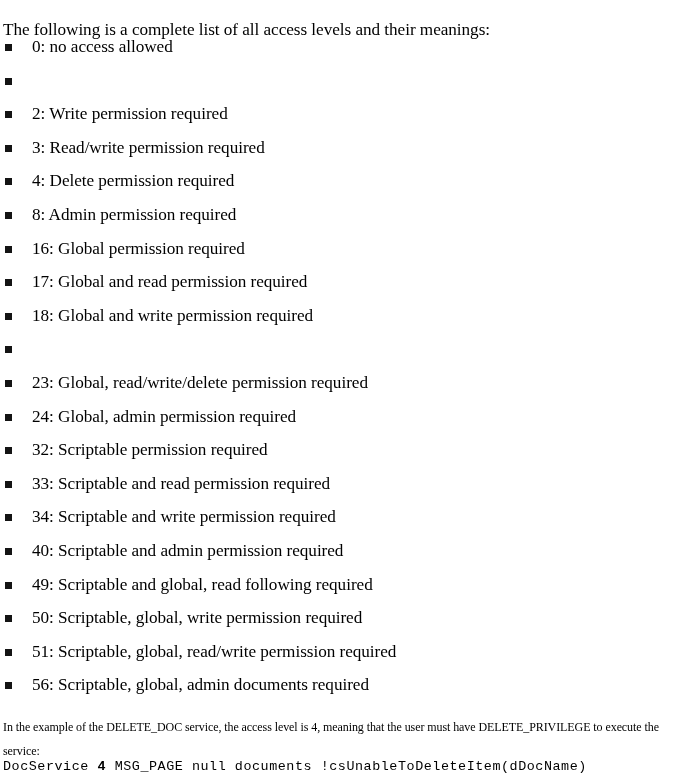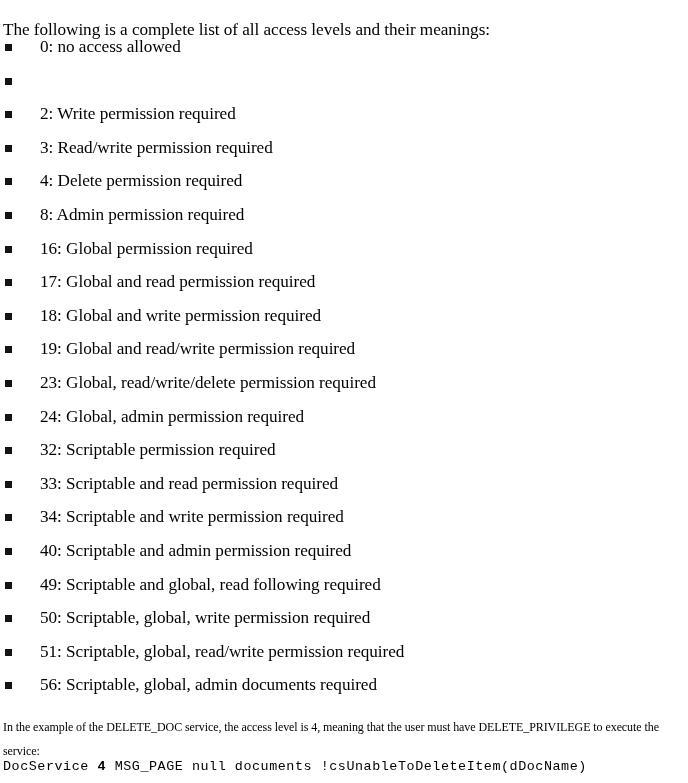--- a/index.html
+++ b/index.html
@@ -62,21 +62,20 @@
     position: absolute;
     left: 5px;
     top: 14px;
     width: 7px;
     height: 7px;
     background: #141414;
     display: block;
   }
   .access-text {
     display: inline;
-    margin-left: 8px;
   }
 
   
   .closing {
     position: absolute;
     left: 3px;
     top: 703px;
     width: 682px;
     font-size: 12px;
     line-height: 24px;
@@ -138,21 +137,20 @@
     <li class="access-item">
       <span class="bullet-square"></span>
       <span class="access-text">17: Global and read permission required</span>
     </li>
     <li class="access-item">
       <span class="bullet-square"></span>
       <span class="access-text">18: Global and write permission required</span>
     </li>
     <li class="access-item">
       <span class="bullet-square"></span>
-      <span class="access-text">19: Global and read/write permission required</span>
     </li>
     <li class="access-item">
       <span class="bullet-square"></span>
       <span class="access-text">23: Global, read/write/delete permission required</span>
     </li>
     <li class="access-item">
       <span class="bullet-square"></span>
       <span class="access-text">24: Global, admin permission required</span>
     </li>
     <li class="access-item">

